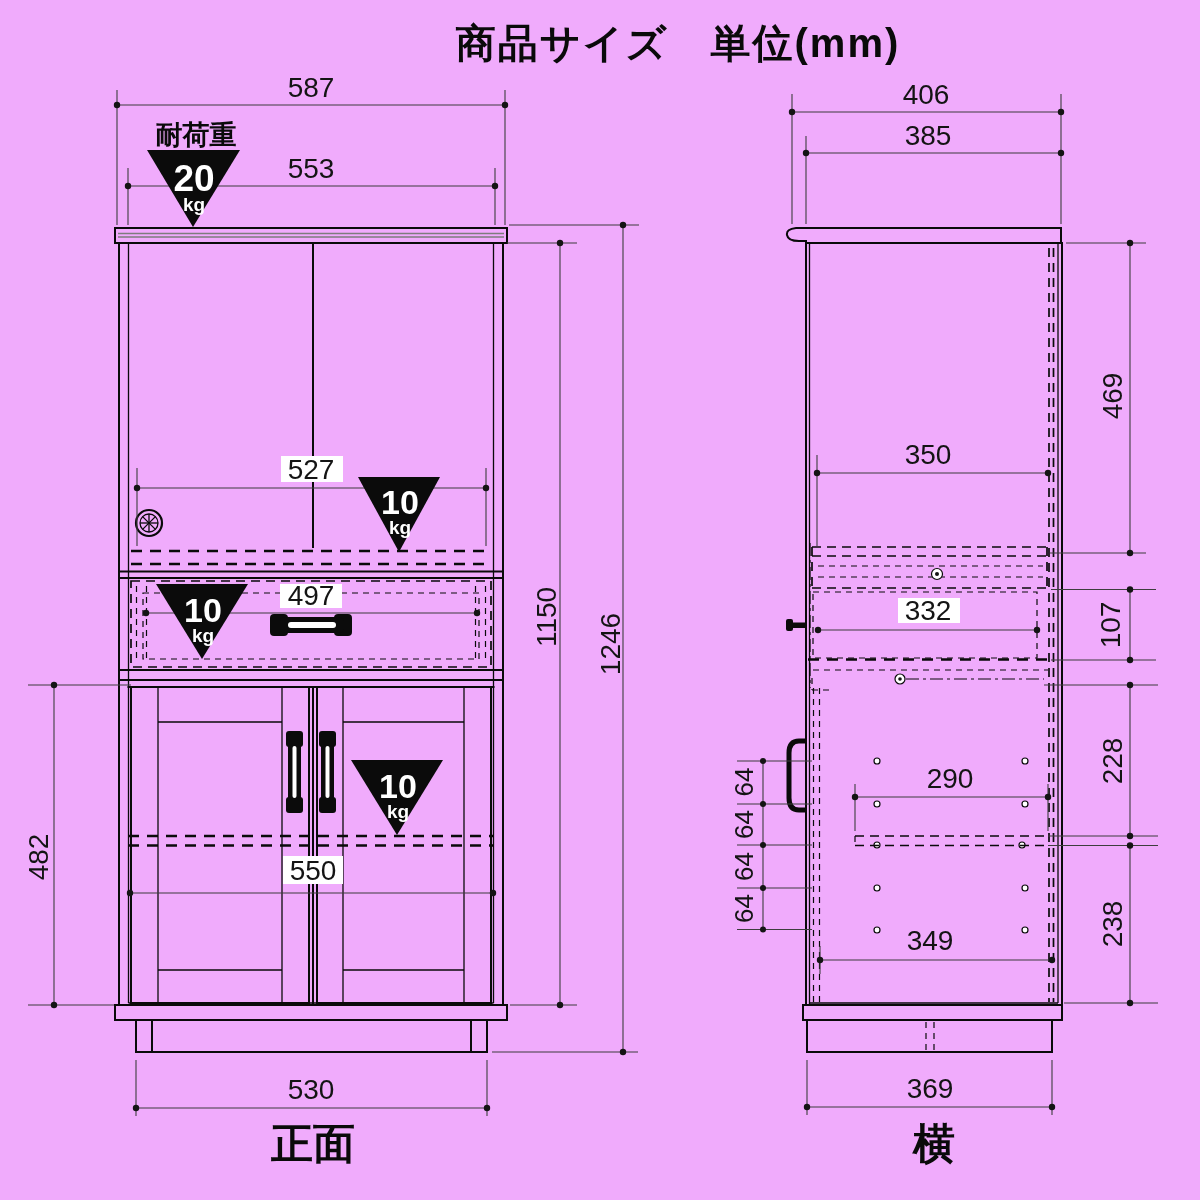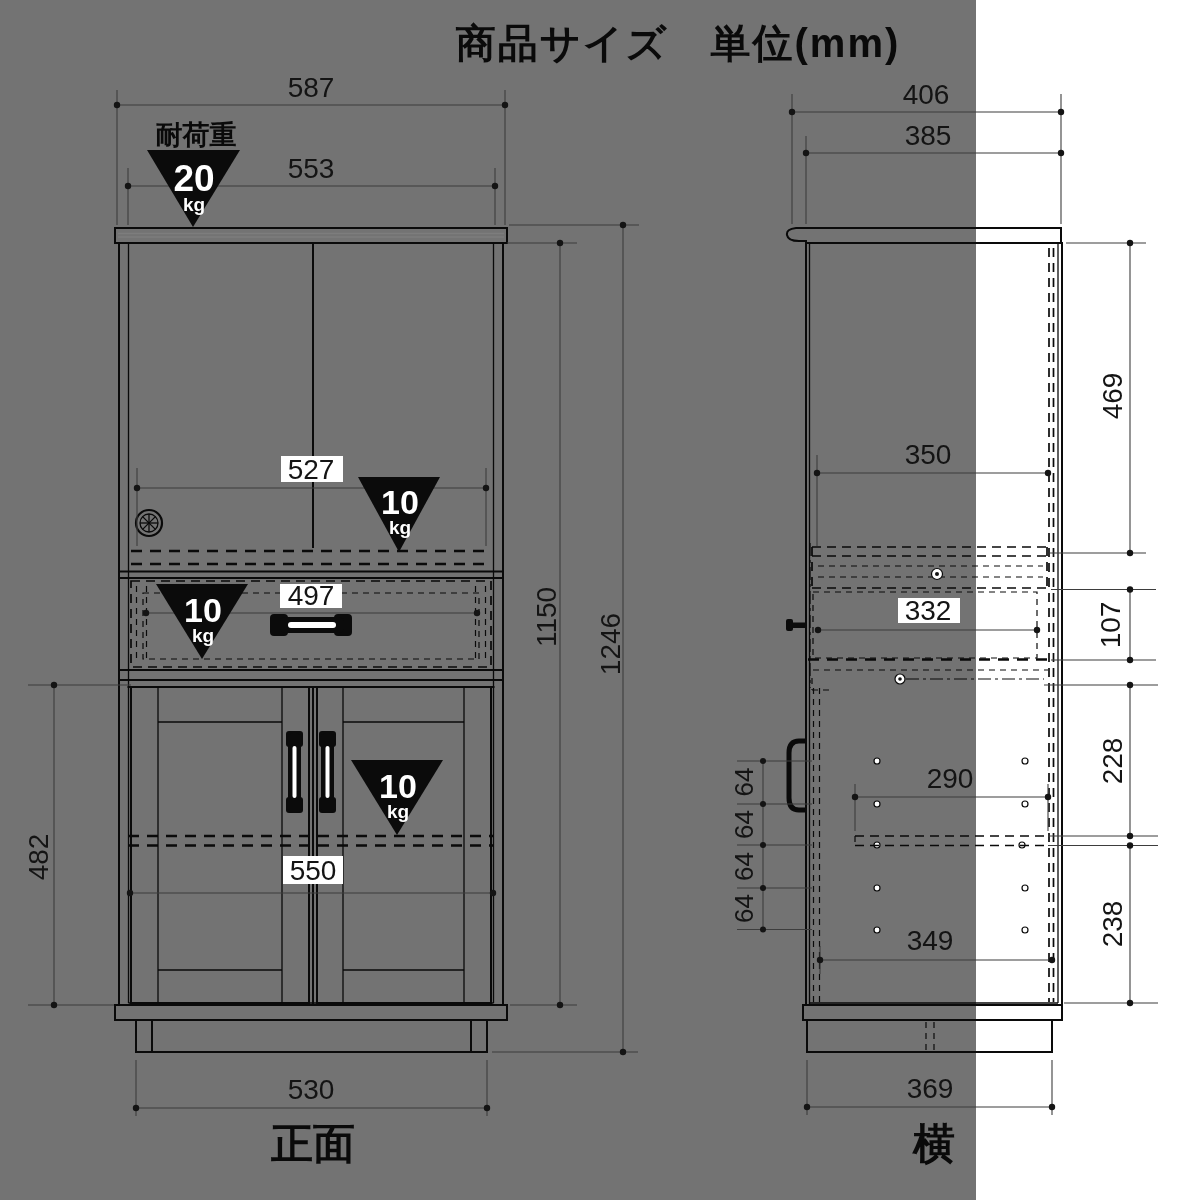--- a/index.html
+++ b/index.html
@@ -1,16 +1,16 @@
 <!DOCTYPE html>
 <html><head>
 <meta charset="utf-8">
 <style>
   html,body{margin:0;padding:0;background:#fff;}
-  #stage{width:976px;height:1200px;background:#737373;position:relative;font-family:"Liberation Sans","DejaVu Sans",sans-serif;}
+  #stage{width:1200px;height:1200px;background:#f0abfc;position:relative;font-family:"Liberation Sans","DejaVu Sans",sans-serif;}
   svg{display:block;}
   .obj{stroke:#0a0a0a;stroke-width:2;fill:none;stroke-linecap:square;}
   .objth{stroke:#0a0a0a;stroke-width:1.3;fill:none;}
   .grey2{stroke:#7d7d7d;stroke-width:1.4;fill:none;}
   .dim{stroke:#3d3d3d;stroke-width:1.1;fill:none;}
   .dsh-h{stroke:#0a0a0a;stroke-width:2.6;fill:none;stroke-dasharray:11 8;}
   .dsh-m{stroke:#0a0a0a;stroke-width:1.7;fill:none;stroke-dasharray:9 6;}
   .dsh-t{stroke:#0a0a0a;stroke-width:1.2;fill:none;stroke-dasharray:6 5;}
   .ddot{stroke:#0a0a0a;stroke-width:1.2;fill:none;stroke-dasharray:13 4 3 4;}
   .dot{fill:#141414;stroke:none;}

